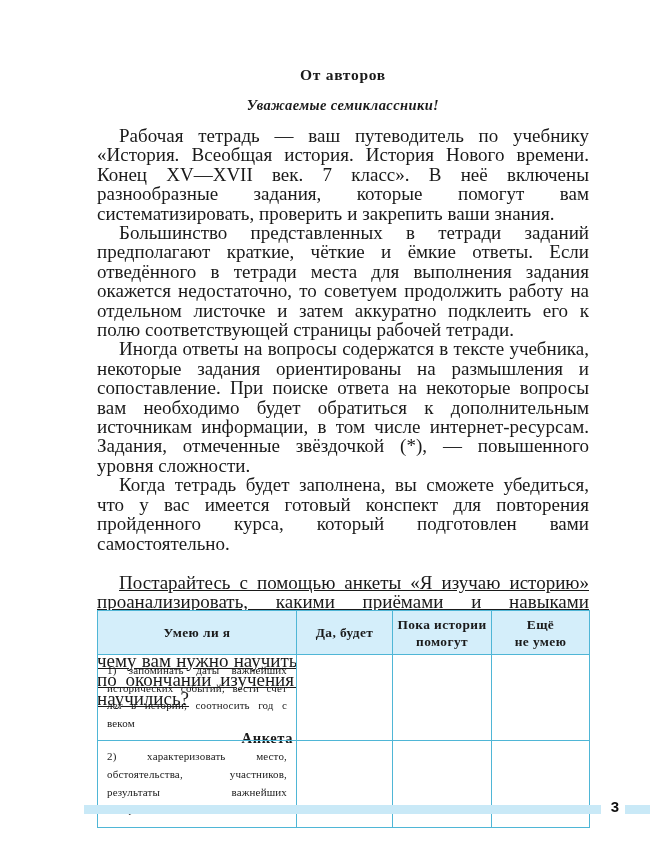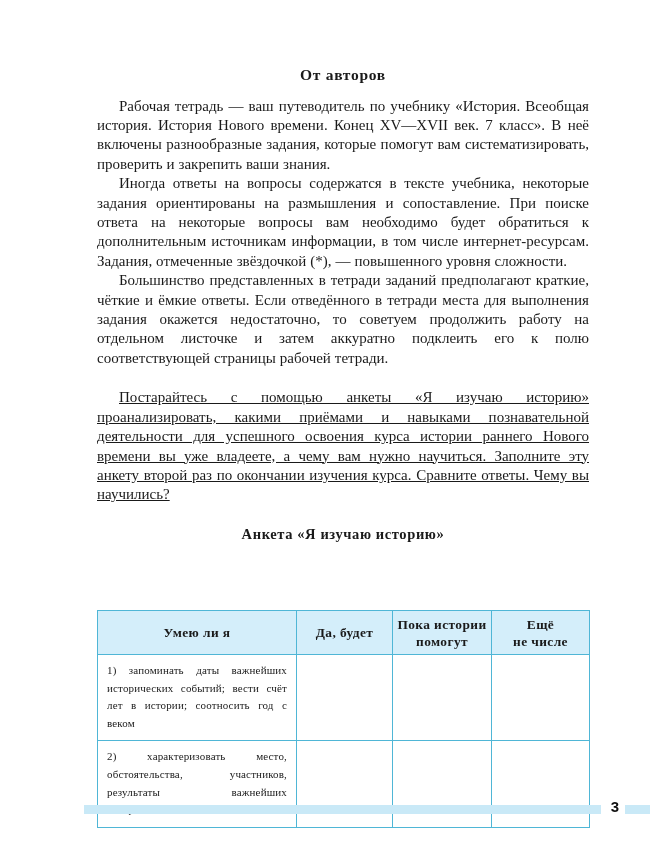--- a/index.html
+++ b/index.html
@@ -45,21 +45,21 @@
     font-size: 14.5px;
     font-style: italic;
     font-weight: bold;
     text-align: center;
     letter-spacing: 0.4px;
     margin: 0 0 12px 0;
     line-height: 1.2;
   }
 
   p.body-par {
-    font-size: 15px;
+    font-size: 19px;
     line-height: 19.4px;
     text-align: justify;
     text-justify: inter-word;
     text-indent: 22px;
     margin: 0;
     hyphens: manual;
     word-spacing: 0.2px;
   }
 
   p.body-par.gap-before {
@@ -152,27 +152,29 @@
 </style>
 </head>
 <body>
 
 <div class="page">
 
   <div class="content">
 
     <h1 class="doc-title">От авторов</h1>
 
+    <div class="doc-subtitle">Уважаемые семиклассники!</div>
 
     <p class="body-par">Рабочая тетрадь — ваш путеводитель по учебнику «История. Всеобщая история. История Нового времени. Конец XV—XVII век. 7 класс». В неё включены разнообразные задания, которые помогут вам систематизировать, проверить и закрепить ваши знания.</p>
 
+    <p class="body-par">Большинство представленных в тетради заданий предполагают краткие, чёткие и ёмкие ответы. Если отведённого в тетради места для выполнения задания окажется недостаточно, то советуем продолжить работу на отдельном листочке и затем аккуратно подклеить его к полю соответствующей страницы рабочей тетради.</p>
+
     <p class="body-par">Иногда ответы на вопросы содержатся в тексте учебника, некоторые задания ориентированы на размышления и сопоставление. При поиске ответа на некоторые вопросы вам необходимо будет обратиться к дополнительным источникам информации, в том числе интернет-ресурсам. Задания, отмеченные звёздочкой (*), — повышенного уровня сложности.</p>
 
-    <p class="body-par">Большинство представленных в тетради заданий предполагают краткие, чёткие и ёмкие ответы. Если отведённого в тетради места для выполнения задания окажется недостаточно, то советуем продолжить работу на отдельном листочке и затем аккуратно подклеить его к полю соответствующей страницы рабочей тетради.</p>
-
+    <p class="body-par">Когда тетрадь будет заполнена, вы сможете убедиться, что у вас имеется готовый конспект для повторения пройденного курса, который подготовлен вами самостоятельно.</p>
 
     <p class="body-par gap-before">Постарайтесь с помощью анкеты «Я изучаю историю» проанализировать, какими приёмами и навыками познавательной деятельности для успешного освоения курса истории раннего Нового времени вы уже владеете, а чему вам нужно научиться. Заполните эту анкету второй раз по окончании изучения курса. Сравните ответы. Чему вы научились?</p>
 
     <h2 class="table-heading">Анкета «Я изучаю историю»</h2>
 
   </div>
 
   <table class="survey-table">
     <colgroup>
       <col class="col-item">
@@ -183,21 +185,21 @@
     <thead>
       <tr>
         <th>Умею ли я</th>
         <th>Да, будет</th>
         <th>
           <span>Пока истории</span><br>
           <span>помогут</span>
         </th>
         <th>
           <span>Ещё</span><br>
-          <span>не числе</span>
+          <span>не умею</span>
         </th>
       </tr>
     </thead>
     <tbody>
       <tr class="row-1">
         <td class="item-cell">1) запоминать даты важнейших исторических событий; вести счёт лет в истории; соотносить год с веком</td>
         <td class="answer-cell"></td>
         <td class="answer-cell"></td>
         <td class="answer-cell"></td>
       </tr>

